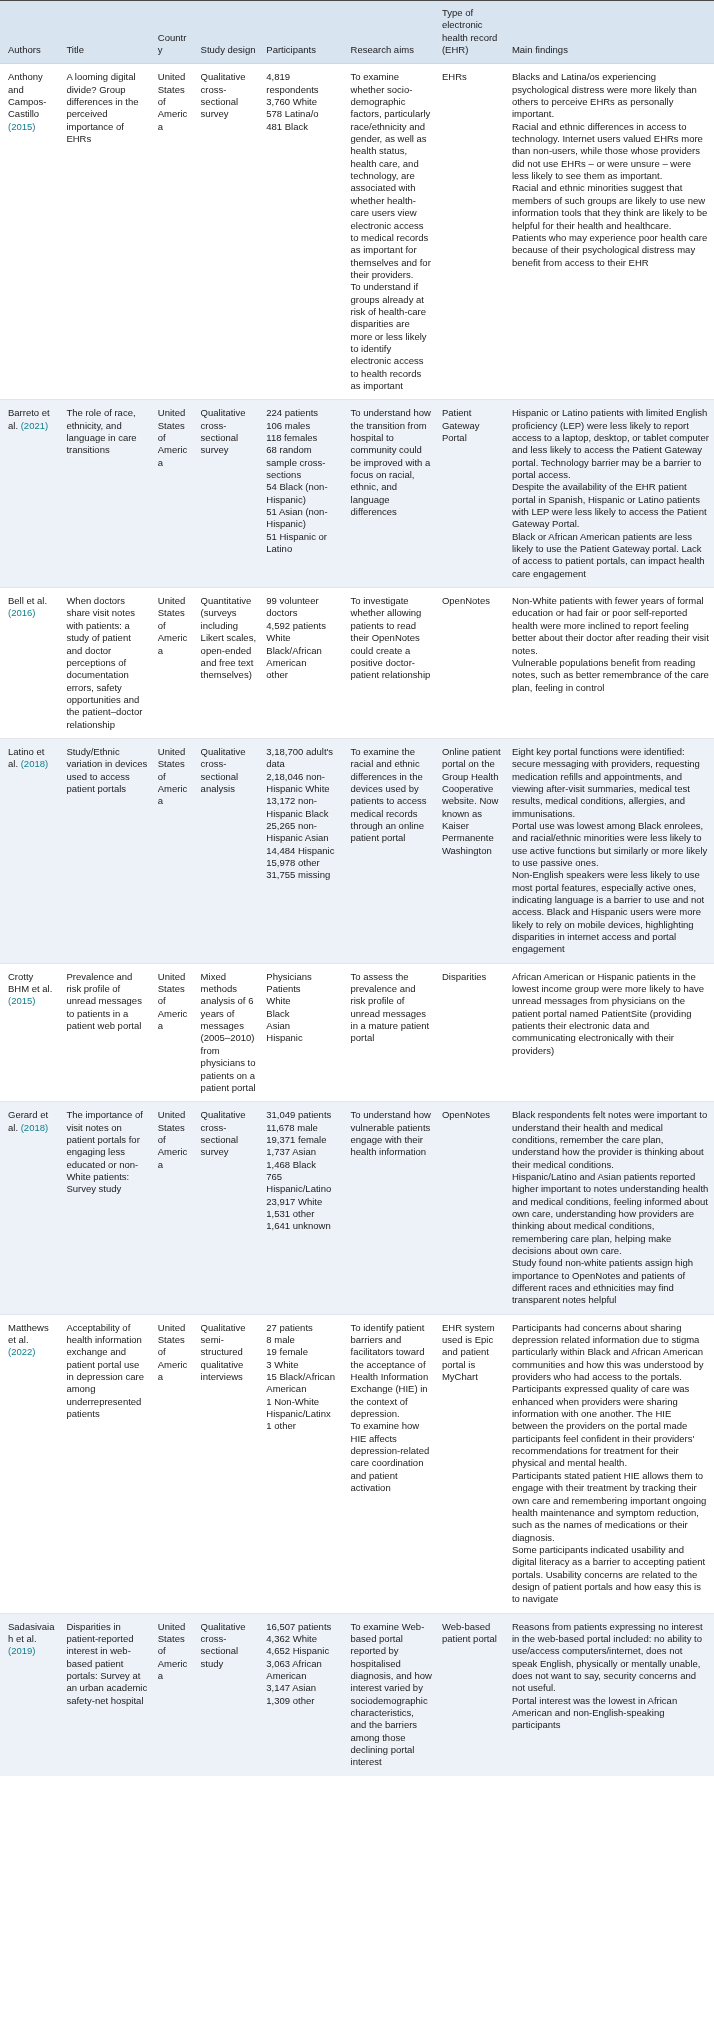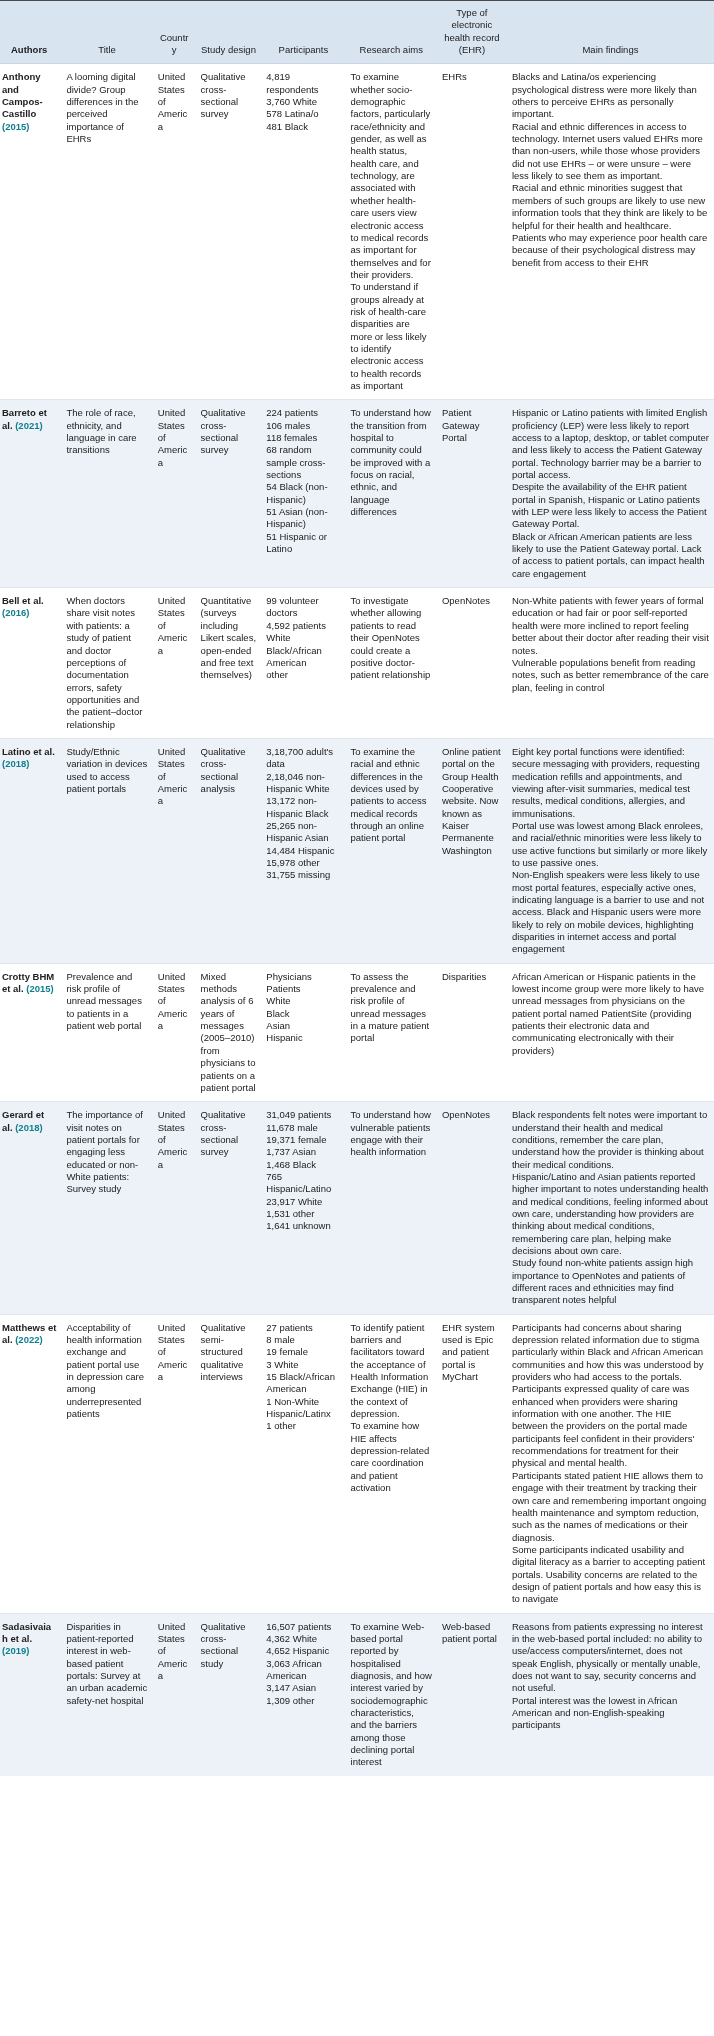--- a/index.html
+++ b/index.html
@@ -19,35 +19,35 @@
     color:var(--text);
   }
   table{
     width:714px;
     border-collapse:collapse;
     table-layout:fixed;
     border-top:1px solid var(--top-rule);
   }
   thead th{
     background:var(--header-bg);
-    text-align:center;
+    text-align:left;
     vertical-align:bottom;
     font-weight:400;
     padding:6px 5px 7px 5px;
     word-wrap:break-word;
   }
   thead tr{border-bottom:1px solid #cdd6e2;}
   tbody td{
     vertical-align:top;
     padding:7px 5px;
     word-wrap:break-word;
   }
   tbody tr{border-top:1px solid var(--row-divider);}
   tbody tr:nth-child(even){background:var(--row-alt-bg);}
-  th:first-child, td:first-child{padding-left:2px;font-weight:bold;}
+  th:first-child, td:first-child{padding-left:8px;}
   .multiline{white-space:pre-line;}
   .year-link{color:var(--citation-link);text-decoration:none;cursor:pointer;}
 </style>
 </head>
 <body>
 
 <table>
   <colgroup>
     <col style="width:8.6%">
     <col style="width:12.8%">

